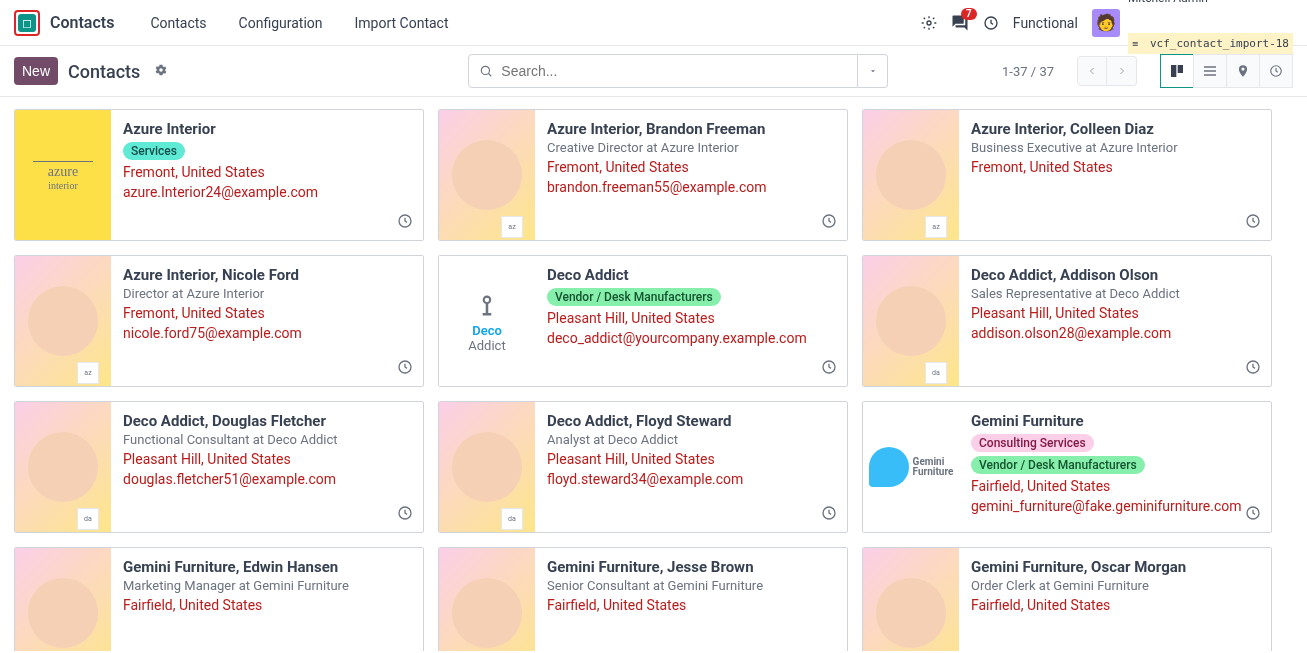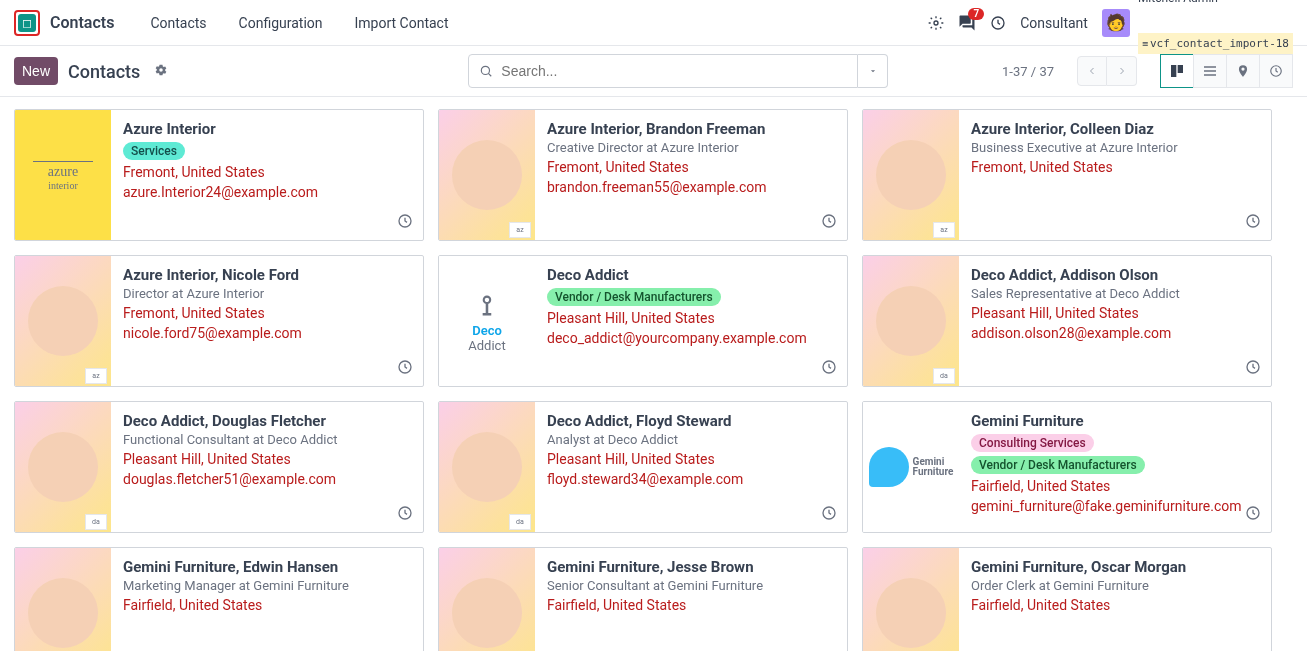--- a/index.html
+++ b/index.html
@@ -70,21 +70,21 @@
       background: #a78bfa;
       display:flex; align-items:center; justify-content:center;
       font-size: 16px;
     }
     .user-info { display:flex; flex-direction:column; font-size:12px; line-height:1.2; }
     .user-tag {
       background: #fef3c7;
       font-family: monospace;
       font-size: 11px;
       padding: 4px 4px;
-      display:flex; align-items:center; gap:2px;margin-top:28px;
+      display:flex; align-items:center; gap:12px;margin-top:28px;
     }
     .dbicon::before { content: "≡"; font-size:10px; }
     
     .controlbar {
       display:flex;
       align-items:center;
       padding: 8px 14px;
       gap: 10px;
     }
     .btn-new {
@@ -196,22 +196,22 @@
       position:relative;
       overflow:hidden;
     }
     .card-img.face { background: linear-gradient(135deg,#fbcfe8,#fde68a); }
     .face-circle {
       width:70px;height:70px;border-radius:50%;background:#f5d0b5;
       position:relative;
     }
     .company-logo-sm {
       position:absolute;
-      bottom:2px; right:4px;
-      width:22px; height:16px;
+      bottom:2px; right:12px;
+      width:22px; height:22px;
       background:#fff;
       border:1px solid #e5e7eb;
       font-size:7px;
       display:flex;align-items:center;justify-content:center;
       color:#6b7280;
     }
     .card-body {
       padding:10px 12px;
       flex:1;
       min-width:0;
@@ -273,21 +273,21 @@
           <path d="M21 6h-2v9H6v2c0 .55.45 1 1 1h11l4 4V7c0-.55-.45-1-1-1zm-4 6V3c0-.55-.45-1-1-1H3c-.55 0-1 .45-1 1v14l4-4h10c.55 0 1-.45 1-1z"></path>
         </svg>
       <span class="badge">7</span>
     </div>
     <div class="navbar-icon">
       <svg width="16" height="16" viewBox="0 0 24 24" fill="none" stroke="currentColor" stroke-width="2">
           <circle cx="12" cy="12" r="9"></circle>
           <path d="M12 7v5l3 2"></path>
         </svg>
     </div>
-    <div style="cursor:pointer;">Consultant</div>
+    <div style="cursor:pointer;">Functional</div>
     <div class="user-block">
       <div class="avatar-img">🧑</div>
       <div class="user-info">
         <div>Mitchell Admin</div>
         <div class="user-tag">
             <span class="dbicon"></span>
             <span>vcf_contact_import-18</span>
           </div>
       </div>
     </div>

